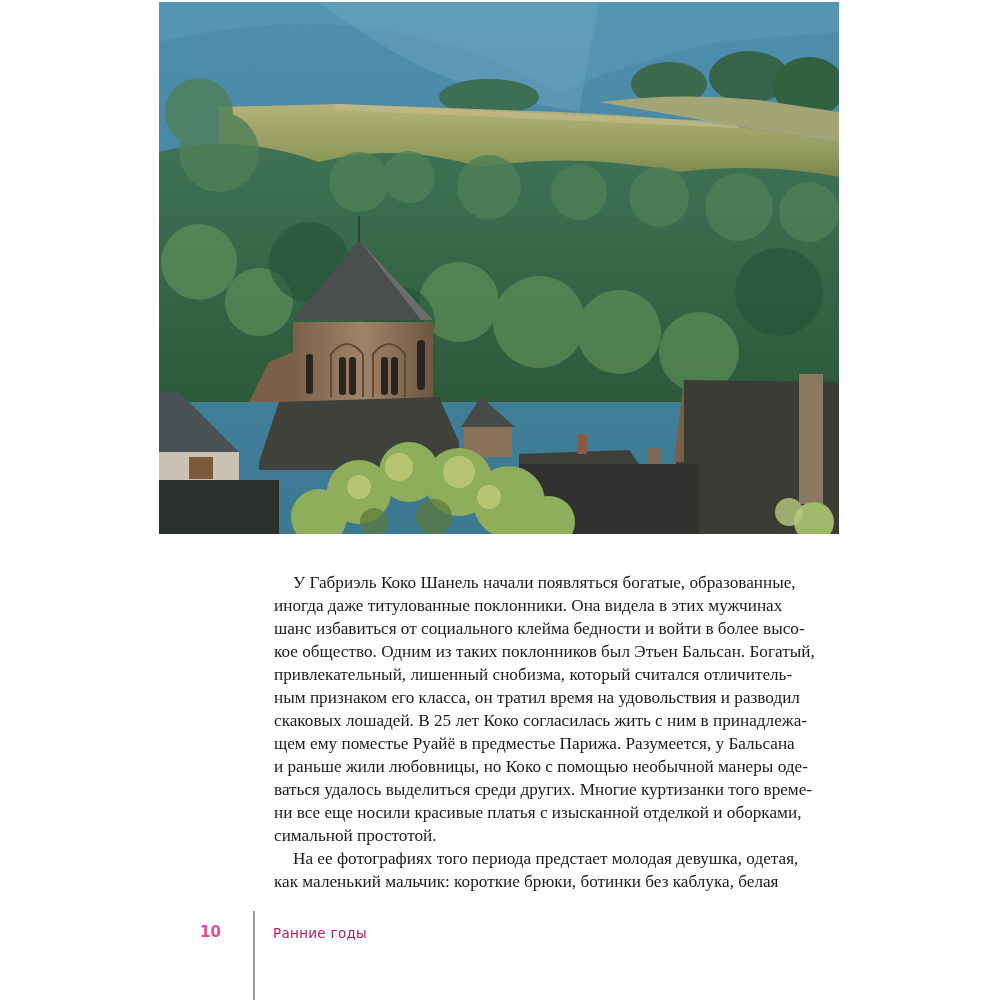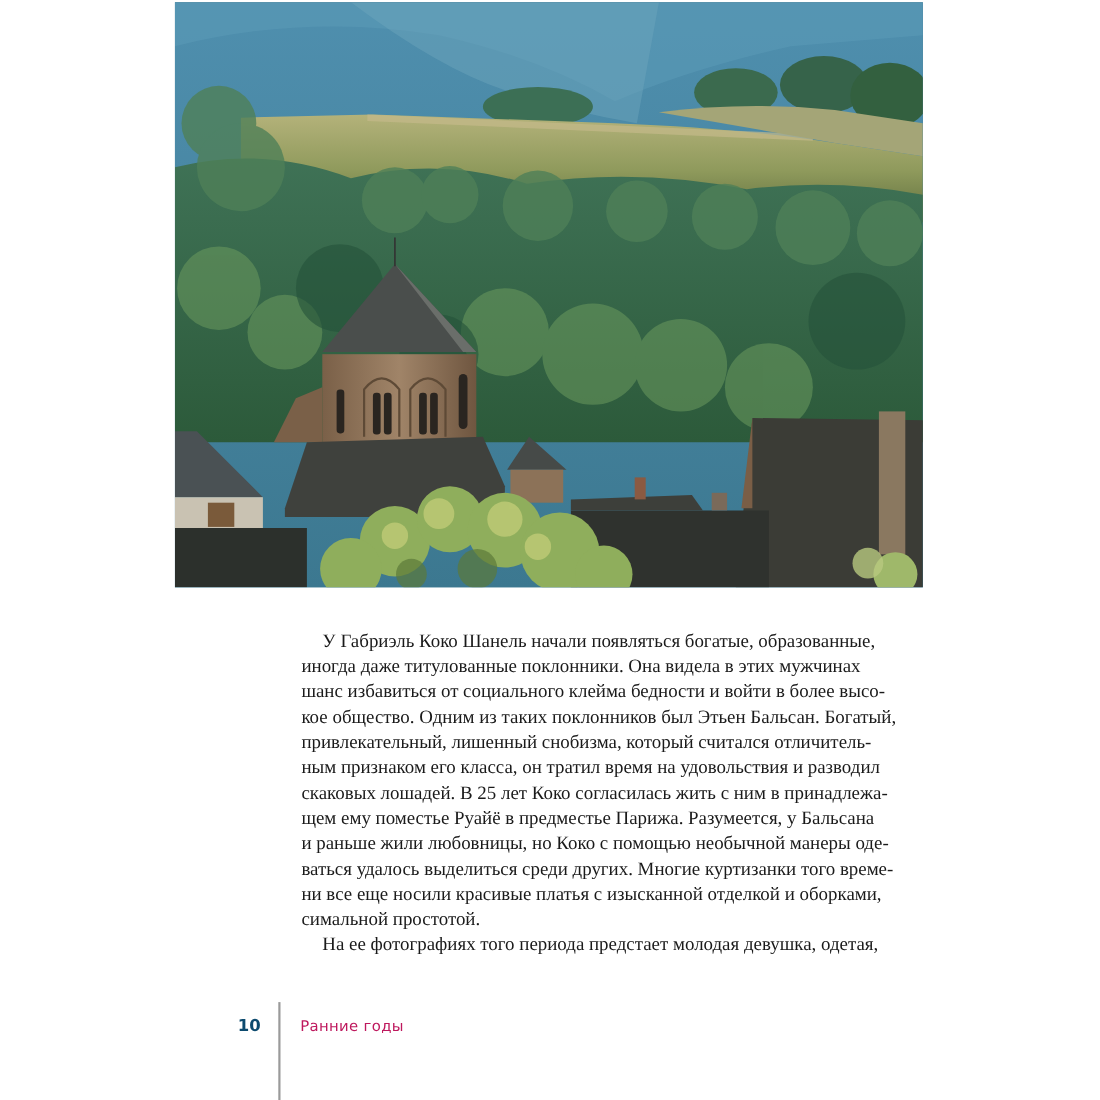--- a/index.html
+++ b/index.html
@@ -17,23 +17,23 @@
     }
     .body-text .line { display: block; text-align: justify; text-align-last: justify; white-space: nowrap; }
     .body-text .line.last { text-align-last: left; }
     .body-text .line.indent { padding-left: 19px; }
     .body-text .line-wrap { display:block;margin-left:20px; }
     .rule {
       position: absolute; left: 253px; top: 911px; width: 2px; height: 89px;
       background: #9a9a9a;
     }
     .page-num {
-      position: absolute; left: 200px; top: 921px; width: 37px; text-align: right;
+      position: absolute; left: 200px; top: 921px; width: 37px; 
       font-family: "DejaVu Sans", sans-serif; font-weight: bold; font-size: 15px;
-      color: #0c4a6e; line-height: 22px;
+      color: #ec4899; line-height: 22px;
     }
     .running-head {
       position: absolute; left: 273px; top: 922px;
       font-family: "DejaVu Sans", sans-serif; font-size: 13.5px; color: #be185d;
       line-height: 22px; letter-spacing: 0.3px;
     }
   </style>
 </head>
 <body>
 
@@ -173,18 +173,19 @@
     <span class="line">ным признаком его класса, он тратил время на удовольствия и разводил</span>
     <span class="line">скаковых лошадей. В 25 лет Коко согласилась жить с ним в принадлежа-</span>
     <span class="line">щем ему поместье Руайё в предместье Парижа. Разумеется, у Бальсана</span>
     <span class="line">и раньше жили любовницы, но Коко с помощью необычной манеры оде-</span>
     <span class="line">ваться удалось выделиться среди других. Многие куртизанки того време-</span>
     <span class="line">ни все еще носили красивые платья с изысканной отделкой и оборками,</span>
     <span class="line last">симальной простотой.</span>
   </div>
   <div class="line-wrap">
     <span class="line indent">На ее фотографиях того периода предстает молодая девушка, одетая,</span>
+    <span class="line">как маленький мальчик: короткие брюки, ботинки без каблука, белая</span>
   </div>
 </div>
 
 <div class="rule"></div>
 <div class="page-num">10</div>
 <div class="running-head">Ранние годы</div>
 
 </body></html>

